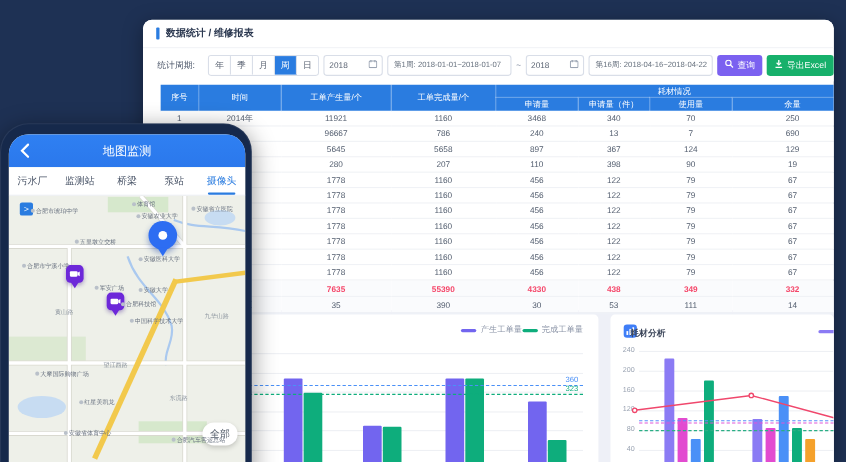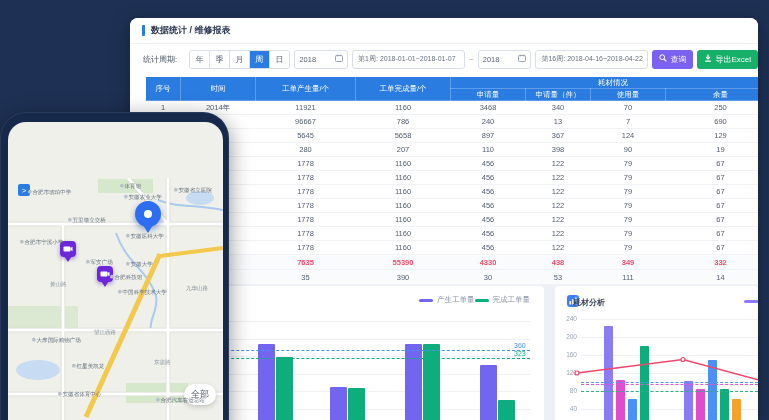--- a/index.html
+++ b/index.html
@@ -373,20 +373,35 @@
         <svg width="203" height="140" style="position: absolute; left: 0px; top: 0px; pointer-events: none;">
           <polyline points="22,87 128,73.5 203,93.75" fill="none" stroke="#f0476c" stroke-width="1.3"></polyline>
           <circle cx="22" cy="87" r="2" fill="#fff" stroke="#f0476c" stroke-width="1.2"></circle>
           <circle cx="128" cy="73.5" r="2" fill="#fff" stroke="#f0476c" stroke-width="1.2"></circle>
         </svg>
       </div>
   </div>
 
   <div class="phone">
     <div class="screen">
+      <div class="p-header">
+        <span class="p-back">
+          <svg width="9" height="14" viewBox="0 0 9 14">
+              <polyline points="7.5,1.5 2,7 7.5,12.5" fill="none" stroke="#fff" stroke-width="2" stroke-linecap="round"></polyline>
+            </svg>
+        </span>
+        <span class="p-title">地图监测</span>
+      </div>
+      <div class="p-tabs" id="phone-tabs">
+          <div class="p-tab">污水厂</div>
+          <div class="p-tab">监测站</div>
+          <div class="p-tab">桥梁</div>
+          <div class="p-tab">泵站</div>
+          <div class="p-tab active">摄像头</div>
+        </div>
       <div class="map" id="phone-map">
         <svg class="map-art" width="215" height="264" viewBox="0 0 215 264">
           <rect x="0" y="0" width="215" height="264" fill="#eef0e9"></rect>
           <rect x="90" y="1" width="55" height="14" fill="#d6e8cc"></rect>
           <rect x="0" y="128" width="70" height="22" fill="#dce9d2"></rect>
           <rect x="118" y="205" width="62" height="20" fill="#d6e8cc"></rect>
           <ellipse cx="30" cy="192" rx="22" ry="10" fill="#c7dcf2"></ellipse>
           <ellipse cx="192" cy="20" rx="14" ry="7" fill="#c7dcf2"></ellipse>
           <path d="M150 22 C170 30 185 26 215 32" fill="none" stroke="#aac9ef" stroke-width="2"></path>
           <path d="M108 55 C118 85 140 92 148 118 C151 132 140 142 143 154" fill="none" stroke="#aac9ef" stroke-width="2"></path>

